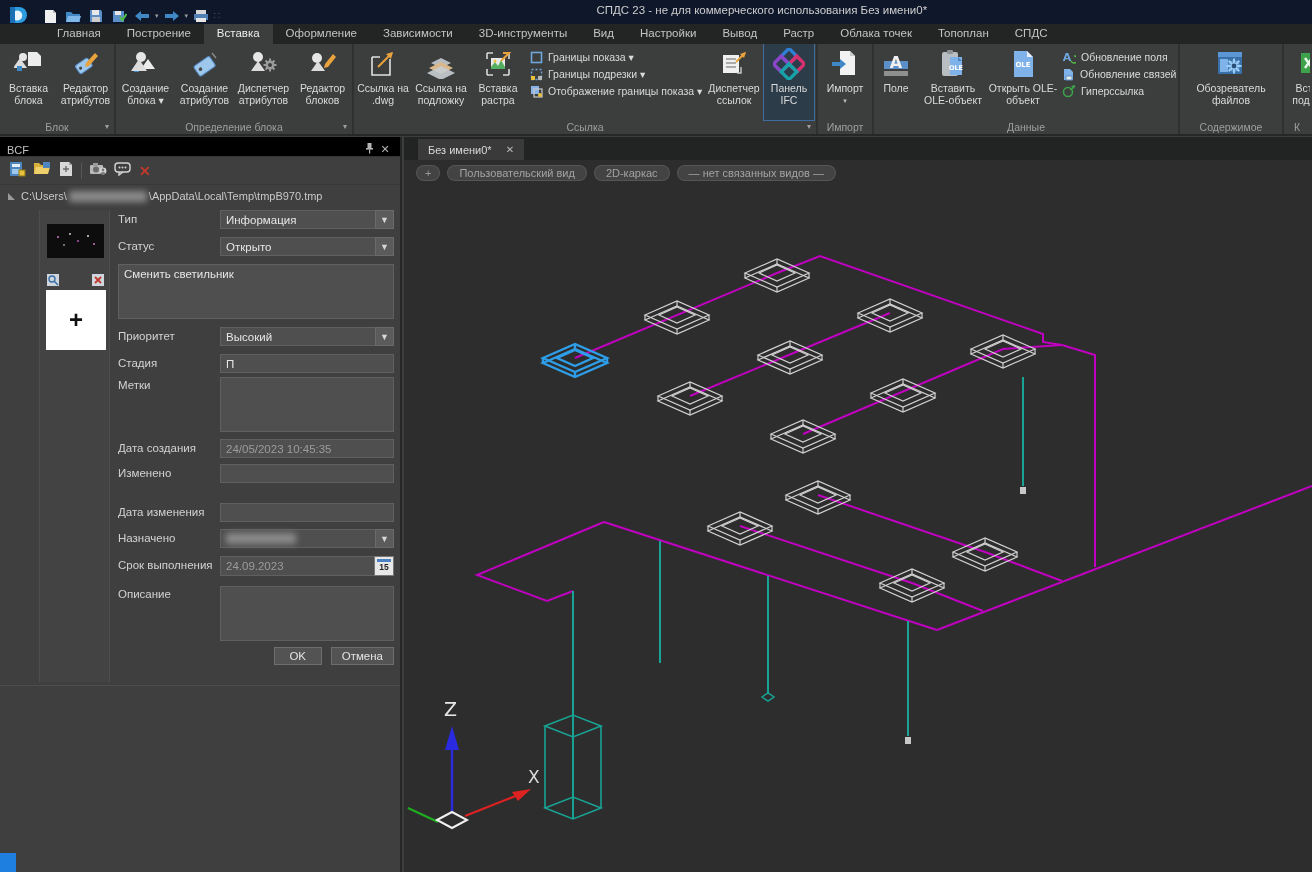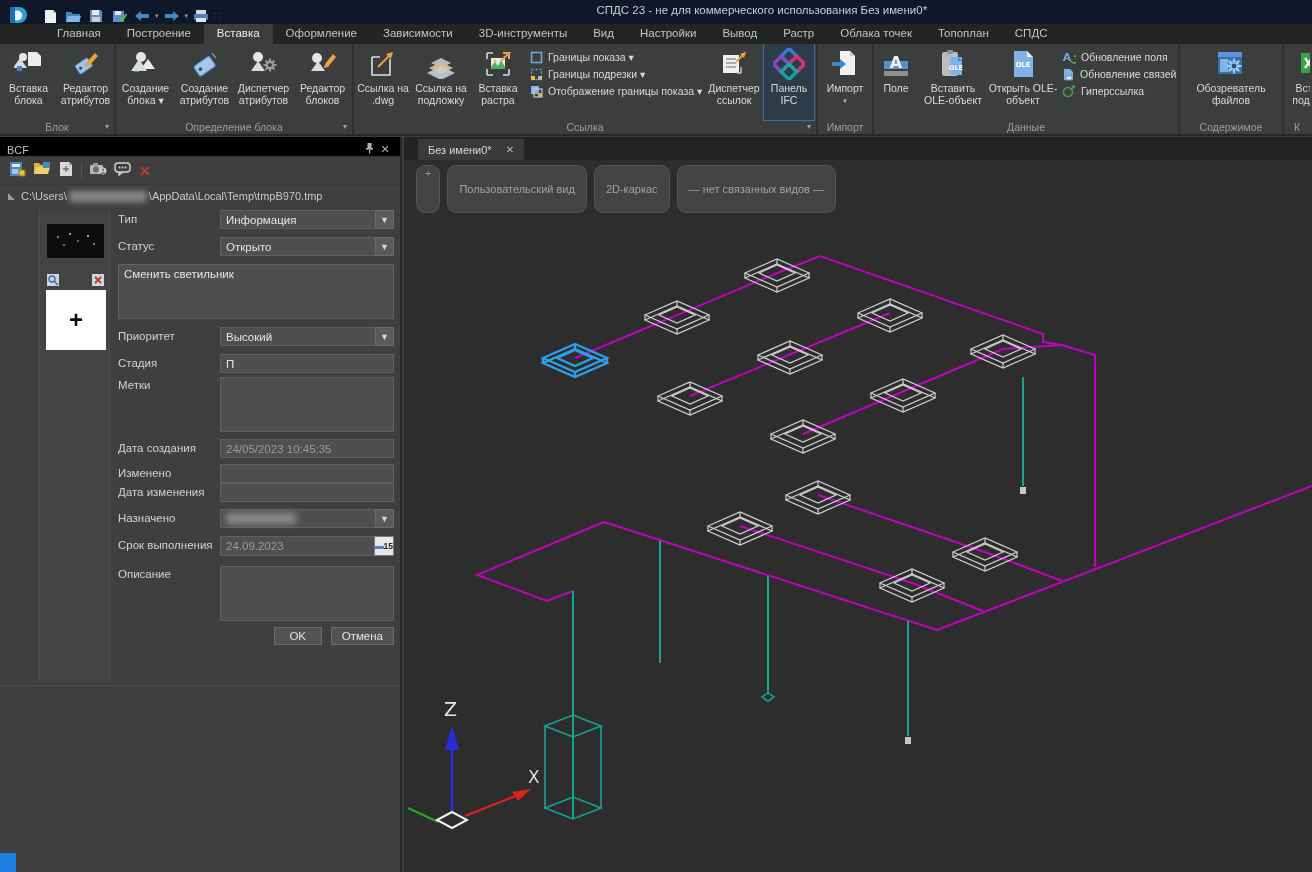--- a/index.html
+++ b/index.html
@@ -48,34 +48,34 @@
   .addtile{position:absolute;left:6px;top:80px;width:60px;height:60px;background:#fff;display:flex;align-items:center;justify-content:center;color:#111;font-size:24px;font-weight:bold}
   .form{position:absolute;left:118px;top:73px;width:276px}
   .frow{display:flex;margin-bottom:8px}
   .frow .lab{flex:0 0 102px;font-size:11.5px;color:#d2d2d2;padding-top:3px}
   .frow .lab.top{padding-top:2px}
   .fld{flex:1;height:19px;background:#4f4f4f;border:1px solid #606060;color:#e6e6e6;font-size:11.5px;display:flex;align-items:center;padding:0 5px;position:relative}
   .fld.ro{color:#9c9c9c}
   .fld .ddbtn{position:absolute;right:-1px;top:-1px;width:19px;height:19px;background:#5b5b5b;border:1px solid #6a6a6a;display:flex;align-items:center;justify-content:center;color:#d5d5d5;font-size:9px}
   .fld.dd{padding-right:22px}
   .tarea{flex:1;height:55px;background:#4f4f4f;border:1px solid #606060;color:#e6e6e6;font-size:11.5px;padding:3px 5px}
-  .calbtn{position:absolute;right:-1px;top:-1px;width:20px;height:20px;background:#e8e8e8;border:1px solid #777;display:flex;flex-direction:row;align-items:center}
+  .calbtn{position:absolute;right:-1px;top:-1px;width:20px;height:20px;background:#e8e8e8;border:1px solid #777;display:flex;flex-direction:column;align-items:center}
   .calbtn .cb-top{width:14px;height:3px;background:#4a82c4;margin-top:2px}
   .calbtn .cb-num{font-size:8.5px;color:#222;font-weight:bold;line-height:10px}
   .btnrow{display:flex;justify-content:flex-end;gap:9px;margin-top:6px}
   .pbtn{min-width:48px;height:18px;background:#535353;border:1px solid #6e6e6e;color:#e3e3e3;font-size:11.5px;display:flex;align-items:center;justify-content:center;padding:4px 10px}
   .panel-sep{position:absolute;left:0;top:548px;width:100%;border-top:1px solid #4c4c4c}
   .bluechip{position:absolute;left:0;bottom:0;width:16px;height:19px;background:#1f7fe0}
   
   .doctabs{position:absolute;left:404px;top:137px;width:908px;height:23px;background:#222323;display:flex;align-items:flex-end}
   .doctab{margin-left:14px;height:21px;background:#3a3a3a;color:#d9d9d9;font-size:11px;display:flex;align-items:center;gap:14px;padding:0 10px}
   .doctab .x{color:#b9b9b9;font-size:10px}
   .canvas{position:absolute;left:404px;top:160px;width:908px;height:712px;background:#2d2d2d;overflow:hidden}
   .pills{position:absolute;left:12px;top:5px;display:flex;gap:7px;z-index:3}
-  .pill{background:rgba(86,86,86,.55);border:1px solid rgba(120,120,120,.35);border-radius:9px;color:#a3a3a3;font-size:11px;padding:17px 11px;white-space:nowrap}
+  .pill{background:rgba(86,86,86,.55);border:1px solid rgba(120,120,120,.35);border-radius:9px;color:#a3a3a3;font-size:11px;padding:1px 11px;white-space:nowrap}
   .pill.plus{padding:1px 8px;color:#9a9a9a}
   .scene{position:absolute;left:0;top:0;width:908px;height:712px}
 </style>
 </head>
 <body>
 
 <div class="titlebar">
   <div class="logo">
     <svg width="22" height="20" viewBox="0 0 22 20">
       <path d="M4 1 h9 a8 8 0 0 1 0 16 h-9 z" fill="#2d9de0"></path>
@@ -570,21 +570,21 @@
     <div class="frow" style="margin-bottom:7px">
         <span class="lab top">Метки</span>
       <div class="tarea"><span></span></div>
       </div>
     <div class="frow" style="margin-bottom:6px">
         <span class="lab">Дата создания</span>
       <div class="fld ro">
           <span>24/05/2023 10:45:35</span>
         </div>
       </div>
-    <div class="frow" style="margin-bottom:0">
+    <div class="frow" style="margin-bottom:20px">
         <span class="lab">Изменено</span>
       <div class="fld">
           <span></span>
         </div>
       </div>
     <div class="frow" style="margin-bottom:7px">
         <span class="lab">Дата изменения</span>
       <div class="fld">
           <span></span>
         </div>

